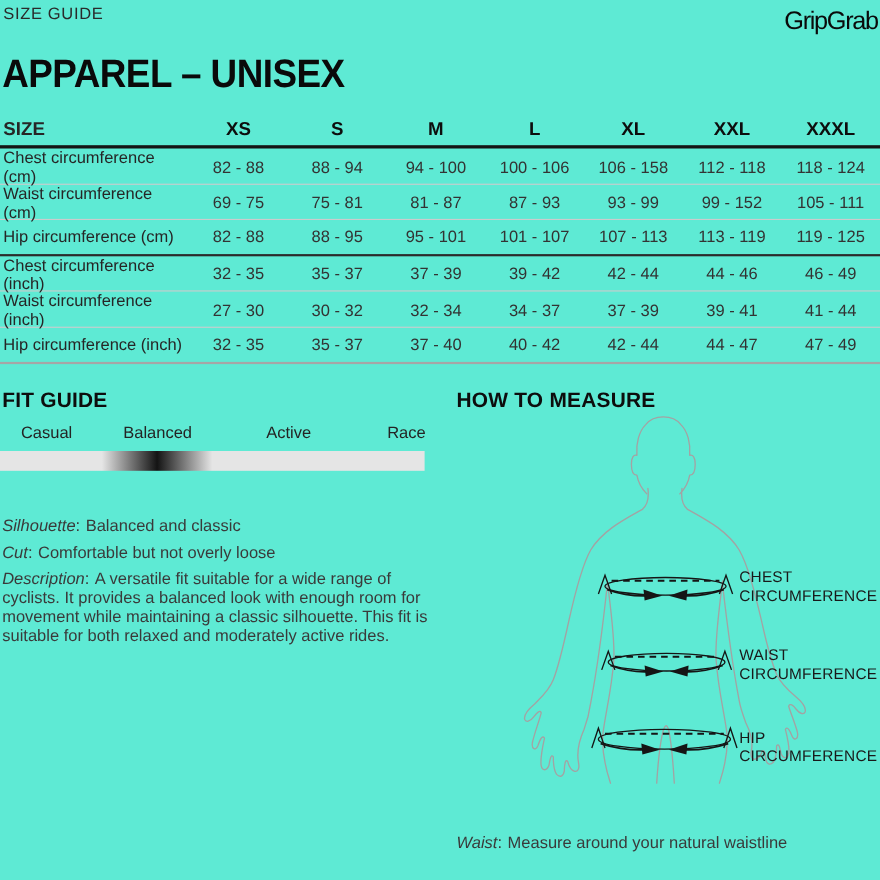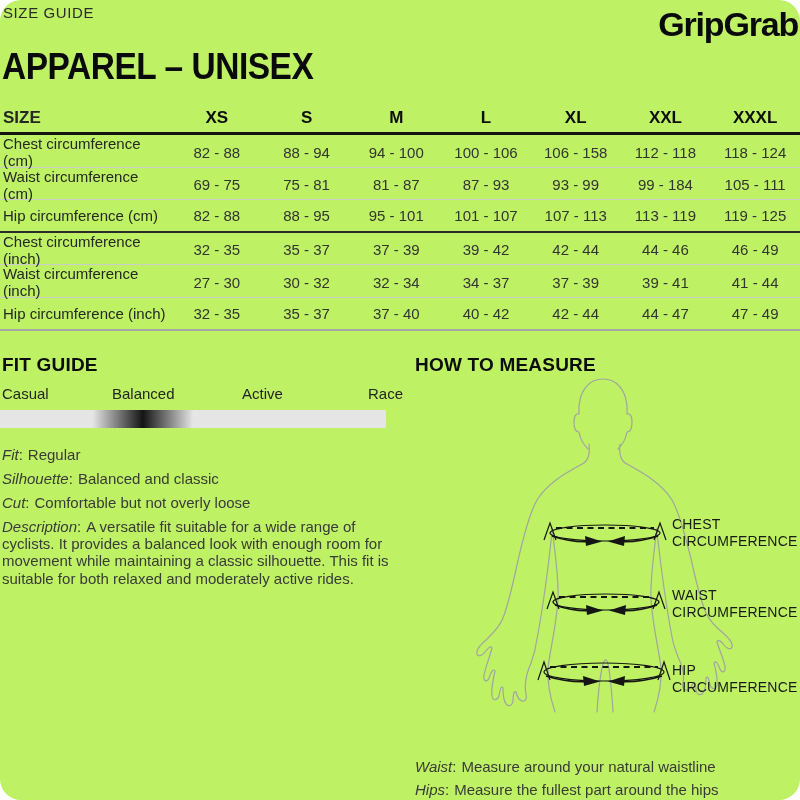--- a/index.html
+++ b/index.html
@@ -1,23 +1,23 @@
 <!DOCTYPE html>
 <html><head>
 <meta charset="utf-8">
 <style>
   html,body{margin:0;padding:0;background:#fff;}
   .page{
-    position:relative;width:800px;height:800px;background:#bef264;overflow:hidden;
-    font-family:"Liberation Sans", sans-serif;color:#1c1c1c;border-radius:21px;
+    position:relative;width:800px;height:800px;background:#5eead4;overflow:hidden;
+    font-family:"Liberation Sans", sans-serif;color:#1c1c1c;
   }
   .abs{position:absolute;}
   
   .eyebrow{top:4px;left:3px;font-size:15px;letter-spacing:.6px;color:#2a2a2a;font-weight:400;}
-  .logo{top:5px;right:2px;font-size:34px;font-weight:700;letter-spacing:-1.2px;color:#0a0a0a;}
+  .logo{top:5px;right:2px;font-size:23px;font-weight:400;letter-spacing:-1.2px;color:#0a0a0a;}
   .title{top:46px;left:2px;font-size:36px;font-weight:900;letter-spacing:-.5px;color:#0a0a0a;
          transform:scaleX(.93);transform-origin:left center;white-space:nowrap;}
   
   .size-table{top:104px;left:0;width:800px;}
   .trow{display:grid;grid-template-columns:172px repeat(7,1fr);align-items:center;box-sizing:border-box;}
   .thead{height:31px;border-bottom:3px solid #141414;font-weight:800;font-size:17px;color:#0d0d0d;}
   .tdata{height:32.6px;border-bottom:1px solid #cccccc;font-size:15px;color:#333;}
   .tdata.sep-strong{border-bottom:2px solid #2b2b2b;}
   .tdata.last{border-bottom:2px solid #a6a6a6;}
   .cell{text-align:center;}
@@ -71,21 +71,21 @@
       <div class="cell">118 - 124</div>
     </div>
 
     <div class="trow tdata">
       <div class="cell lbl">Waist circumference (cm)</div>
       <div class="cell">69 - 75</div>
       <div class="cell">75 - 81</div>
       <div class="cell">81 - 87</div>
       <div class="cell">87 - 93</div>
       <div class="cell">93 - 99</div>
-      <div class="cell">99 - 184</div>
+      <div class="cell">99 - 152</div>
       <div class="cell">105 - 111</div>
     </div>
 
     <div class="trow tdata sep-strong">
       <div class="cell lbl">Hip circumference (cm)</div>
       <div class="cell">82 - 88</div>
       <div class="cell">88 - 95</div>
       <div class="cell">95 - 101</div>
       <div class="cell">101 - 107</div>
       <div class="cell">107 - 113</div>
@@ -121,29 +121,26 @@
       <div class="cell">35 - 37</div>
       <div class="cell">37 - 40</div>
       <div class="cell">40 - 42</div>
       <div class="cell">42 - 44</div>
       <div class="cell">44 - 47</div>
       <div class="cell">47 - 49</div>
     </div>
   </div>
 
   <div class="abs h2 fit-head">FIT GUIDE</div>
-  <div class="abs scale-label" style="left:2px;">Casual</div>
+  <div class="abs scale-label" style="left:19px;">Casual</div>
   <div class="abs scale-label" style="left:112px;">Balanced</div>
   <div class="abs scale-label" style="left:242px;">Active</div>
-  <div class="abs scale-label" style="left:368px;">Race</div>
+  <div class="abs scale-label" style="left:352px;">Race</div>
   <div class="abs fit-bar"></div>
 
-  <div class="abs attr" style="top:446px;">
-    <span class="it">Fit</span><span class="sep">:</span><span>Regular</span>
-  </div>
   <div class="abs attr" style="top:494px;">
     <span class="it">Cut</span><span class="sep">:</span><span>Comfortable but not overly loose</span>
   </div>
   <div class="abs attr" style="top:470px;">
     <span class="it">Silhouette</span><span class="sep">:</span><span>Balanced and classic</span>
   </div>
   <div class="abs attr" style="top:518px;">
     <span class="it">Description</span><span class="sep">:</span><span>A versatile fit suitable for a wide range of cyclists. It provides a balanced look with enough room for movement while maintaining a classic silhouette. This fit is suitable for both relaxed and moderately active rides.</span>
   </div>
 
@@ -215,17 +212,14 @@
     </g>
   </svg>
 
   <div class="abs diagram-label" style="top:516px;">CHEST CIRCUMFERENCE</div>
   <div class="abs diagram-label" style="top:587px;">WAIST CIRCUMFERENCE</div>
   <div class="abs diagram-label" style="top:662px;">HIP CIRCUMFERENCE</div>
 
   <div class="abs instr" style="top:758px;">
     <span class="it">Waist</span><span class="sep">:</span><span>Measure around your natural waistline</span>
   </div>
-  <div class="abs instr" style="top:781px;">
-    <span class="it">Hips</span><span class="sep">:</span><span>Measure the fullest part around the hips</span>
-  </div>
 
 </div>
 
 </body></html>

